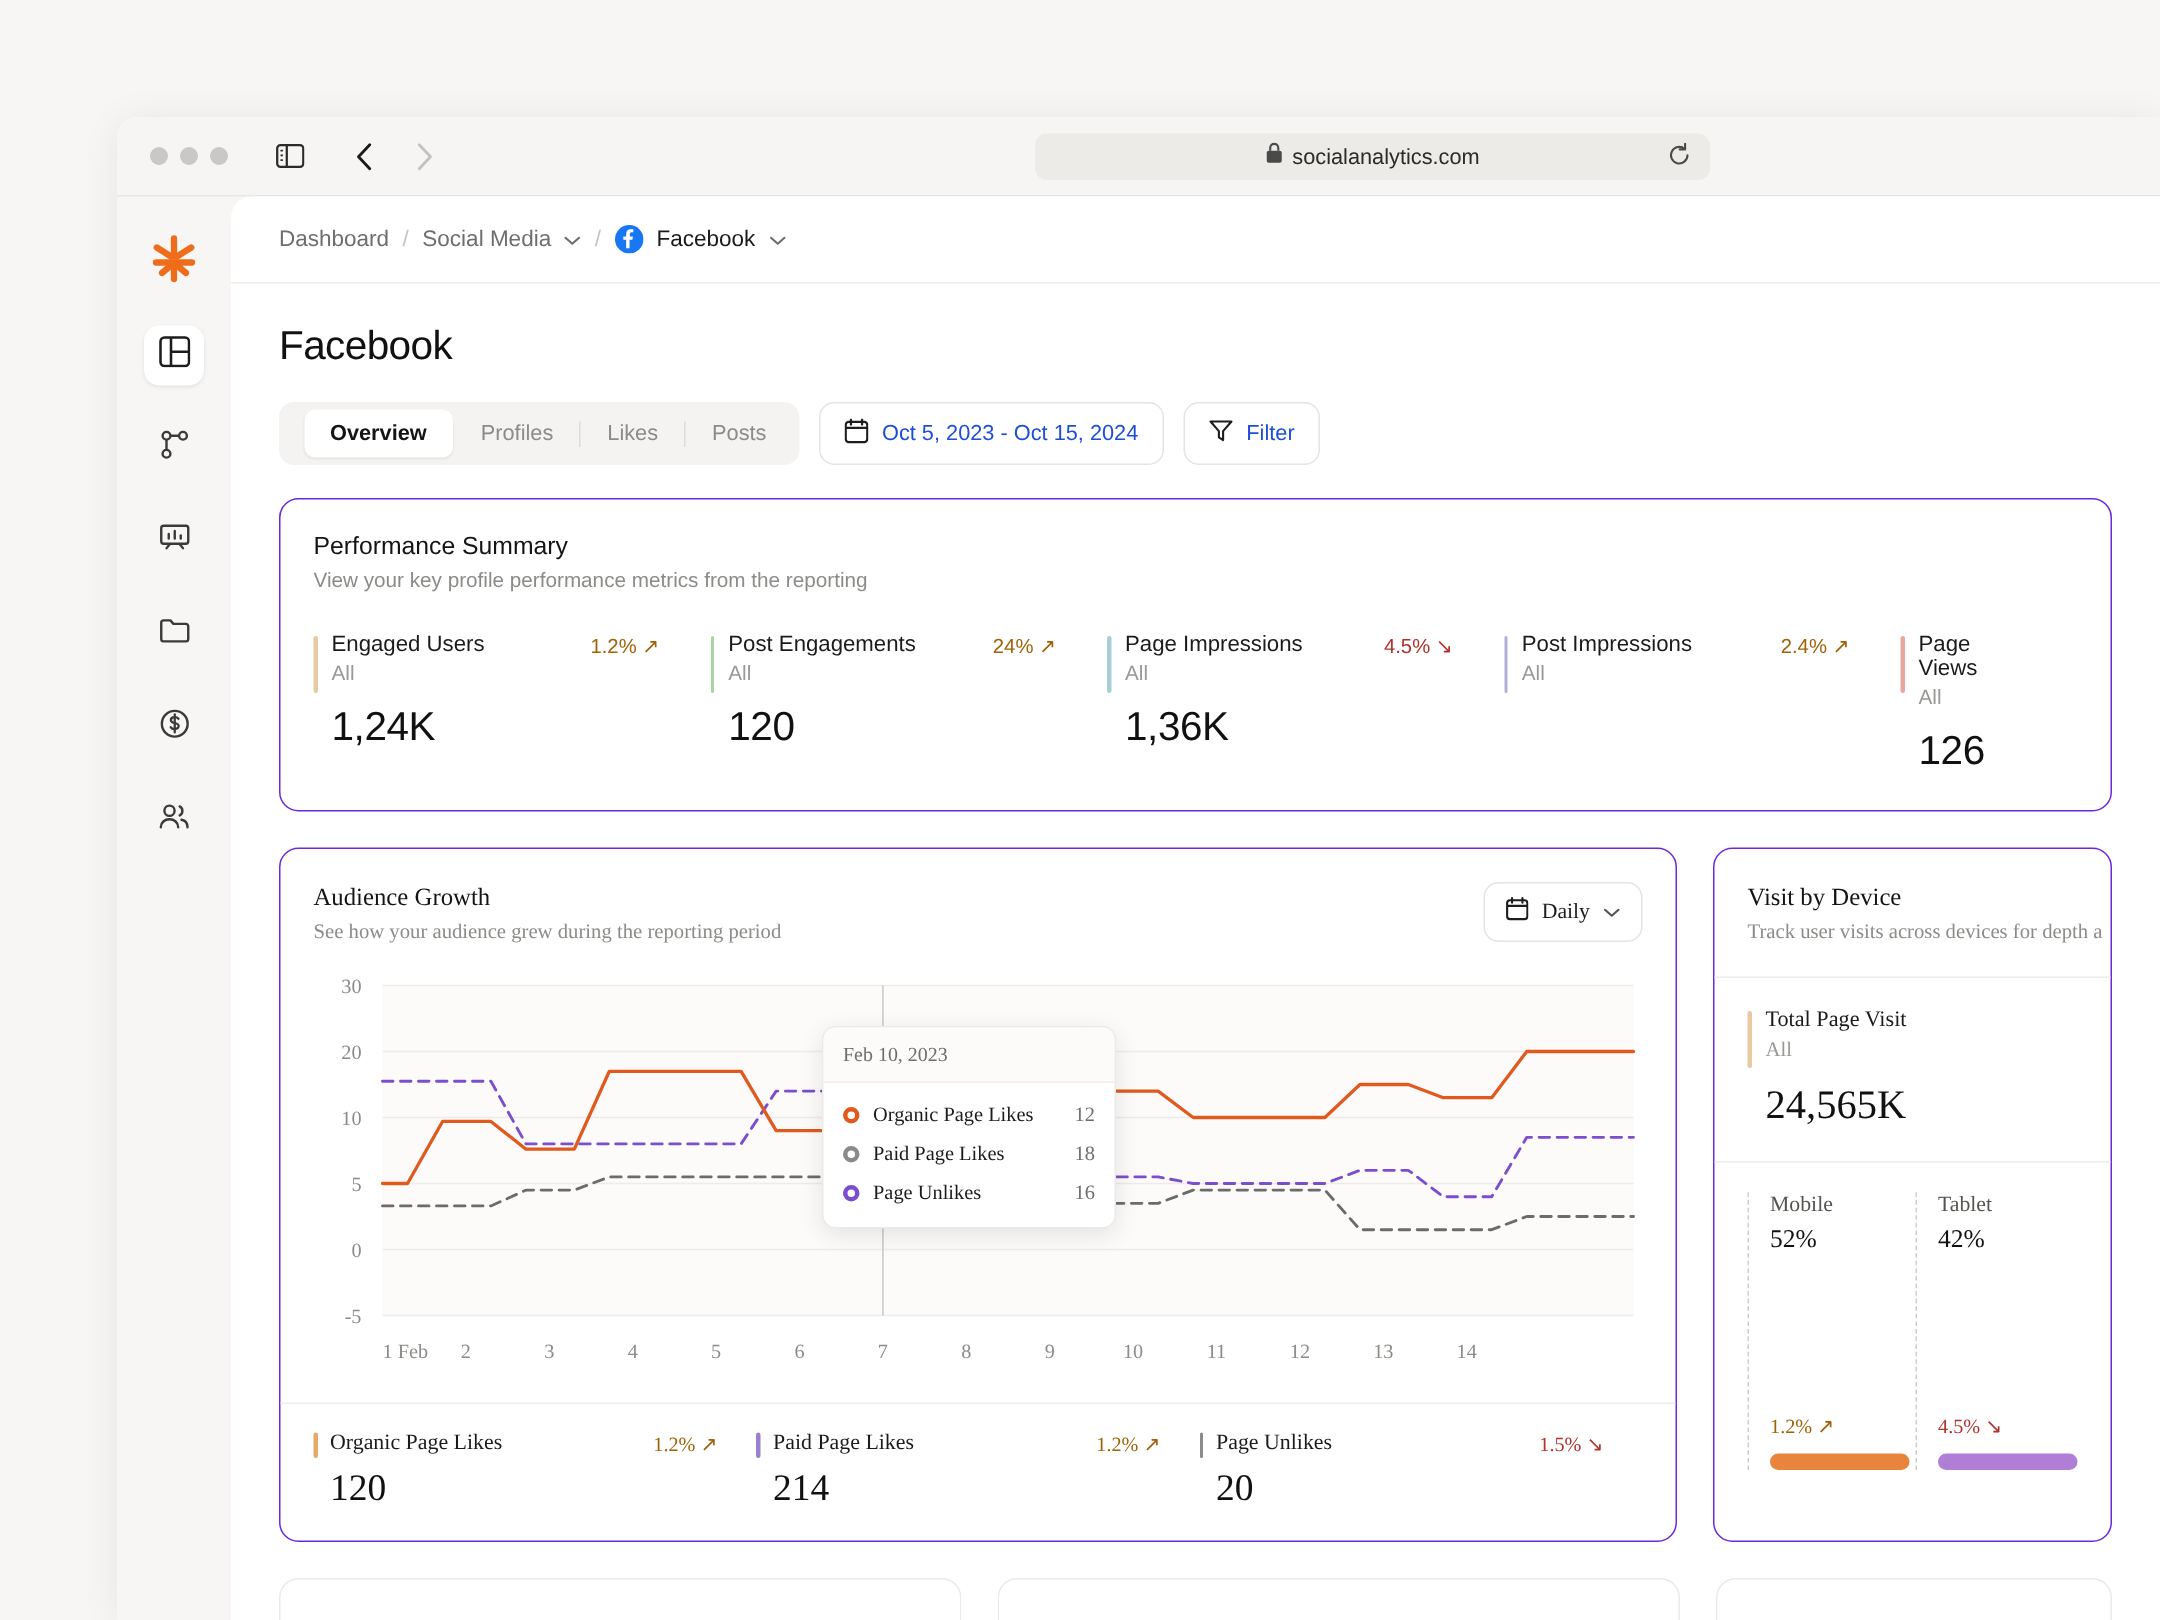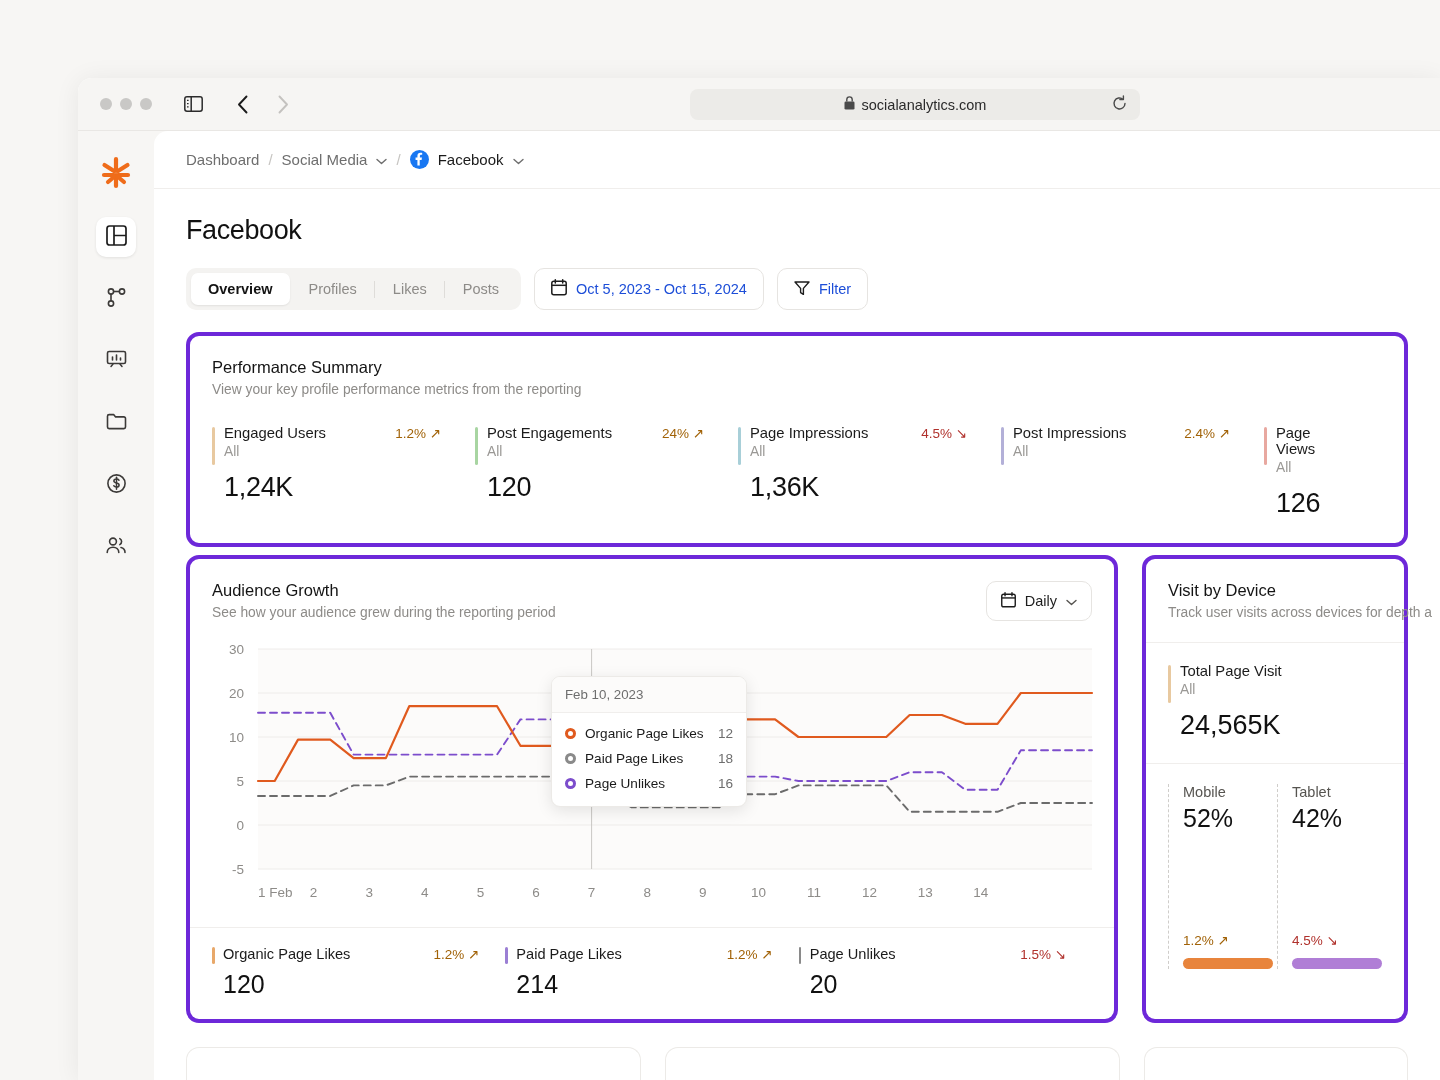--- a/index.html
+++ b/index.html
@@ -89,53 +89,54 @@
     padding: 8px 17px; font-size: 14.5px; color: #8d8b88;
     border-radius: 7px; cursor: pointer; position: relative;
   }
   .tab + .tab::before {
     content: ""; position: absolute; left: -2px; top: 8px;
     height: 17px; width: 1px; background: #dedcd9;
   }
   .tab.active {
     background: #ffffff; color: #141414; font-weight: 700;
     box-shadow: 0 1px 2px rgba(0,0,0,0.08);
+    margin-left: 12px;
   }
   .tab.active + .tab::before { display: none; }
   .pill {
     display: flex; align-items: center; gap: 9px;
     height: 42px; padding: 0 16px;
     border: 1px solid #e6e4e1; border-radius: 10px;
     font-size: 14.5px; color: #1d4ed8; cursor: pointer; background:#fff;
   }
 
   
   .card {
-    border: 4px solid #6d28d9; border-radius: 13px; background: #fff;
+    border: 1px solid #6d28d9; border-radius: 13px; background: #fff;
   }
   #perf-card { margin-top: 22px; padding: 22px 22px 24px 22px; }
   .card-title { font-size: 16.5px; color: #141414; }
   .card-sub { font-size: 13.8px; color: #8d8b88; margin-top: 5px; }
 
   #perf-metrics { display: flex; margin-top: 28px; }
   .metric { flex: 1; padding-left: 12px; position: relative; min-width: 0; }
   .metric::before {
     content: ""; position: absolute; left: 0; top: 2px;
     width: 2.5px; height: 38px; border-radius: 2px;
   }
   .metric-head { display: flex; align-items: flex-start; justify-content: space-between; padding-right: 34px; }
   .metric-name { font-size: 14.8px; color: #1b1b1b; }
   .metric-all { font-size: 13.8px; color: #9a9895; margin-top: 3px; }
   .metric-delta { font-size: 13.5px; white-space: nowrap; }
   .up { color: #a16207; }
   .down { color: #b0312c; }
   .metric-value { font-size: 27px; color: #111; margin-top: 13px; letter-spacing: -0.3px; }
 
   
-  #lower { display: flex; gap: 24px; margin-top: 8px; }
+  #lower { display: flex; gap: 24px; margin-top: 24px; font-family: Liberation Serif, serif; }
   #growth-card { width: 932px; flex-shrink: 0; }
   #growth-head { display: flex; justify-content: space-between; align-items: flex-start; padding: 22px 22px 0 22px; }
   #daily-select {
     display: flex; align-items: center; gap: 9px;
     height: 40px; padding: 0 14px;
     border: 1px solid #e6e4e1; border-radius: 10px;
     font-size: 14.5px; color: #1d1d1d; cursor: pointer; background:#fff;
   }
 
   
@@ -177,21 +178,21 @@
   .dv-label::before { content:""; position:absolute; left:0; top:2px; width:2.5px; height:38px; border-radius:2px; background:#e8c9a0; }
   .dv-name { font-size: 14.8px; color: #1b1b1b; }
   .dv-all { font-size: 13.8px; color: #9a9895; margin-top: 3px; }
   .dv-value { font-size: 27px; color: #111; margin-top: 13px; }
   #device-split { display: flex; gap: 4px; padding: 20px 22px 0 22px; border-top: 1px solid #f0eeec; }
   .dev {
     flex: 1; border-left: 1px dashed #cfcdca; padding-left: 14px;
     height: 185px; display: flex; flex-direction: column;
   }
   .dev-name { font-size: 14.5px; color: #565450; }
-  .dev-pct { font-size: 25px; color: #111; margin-top: 4px; }
+  .dev-pct { font-size: 17px; color: #111; margin-top: 4px; }
   .dev-delta { font-size: 13.5px; margin-top: auto; }
   .dev-bar { height: 11px; border-radius: 6px; margin-top: 10px; }
 
   #bottom-row { display: flex; gap: 24px; margin-top: 24px; }
   .stub { height: 60px; border: 1px solid #eceae7; border-top-left-radius: 13px; border-top-right-radius: 13px; border-bottom: none; }
   #stub1 { width: 455px; } #stub2 { width: 455px; } #stub3 { flex: 1; }
 </style>
 </head>
 <body>
 

